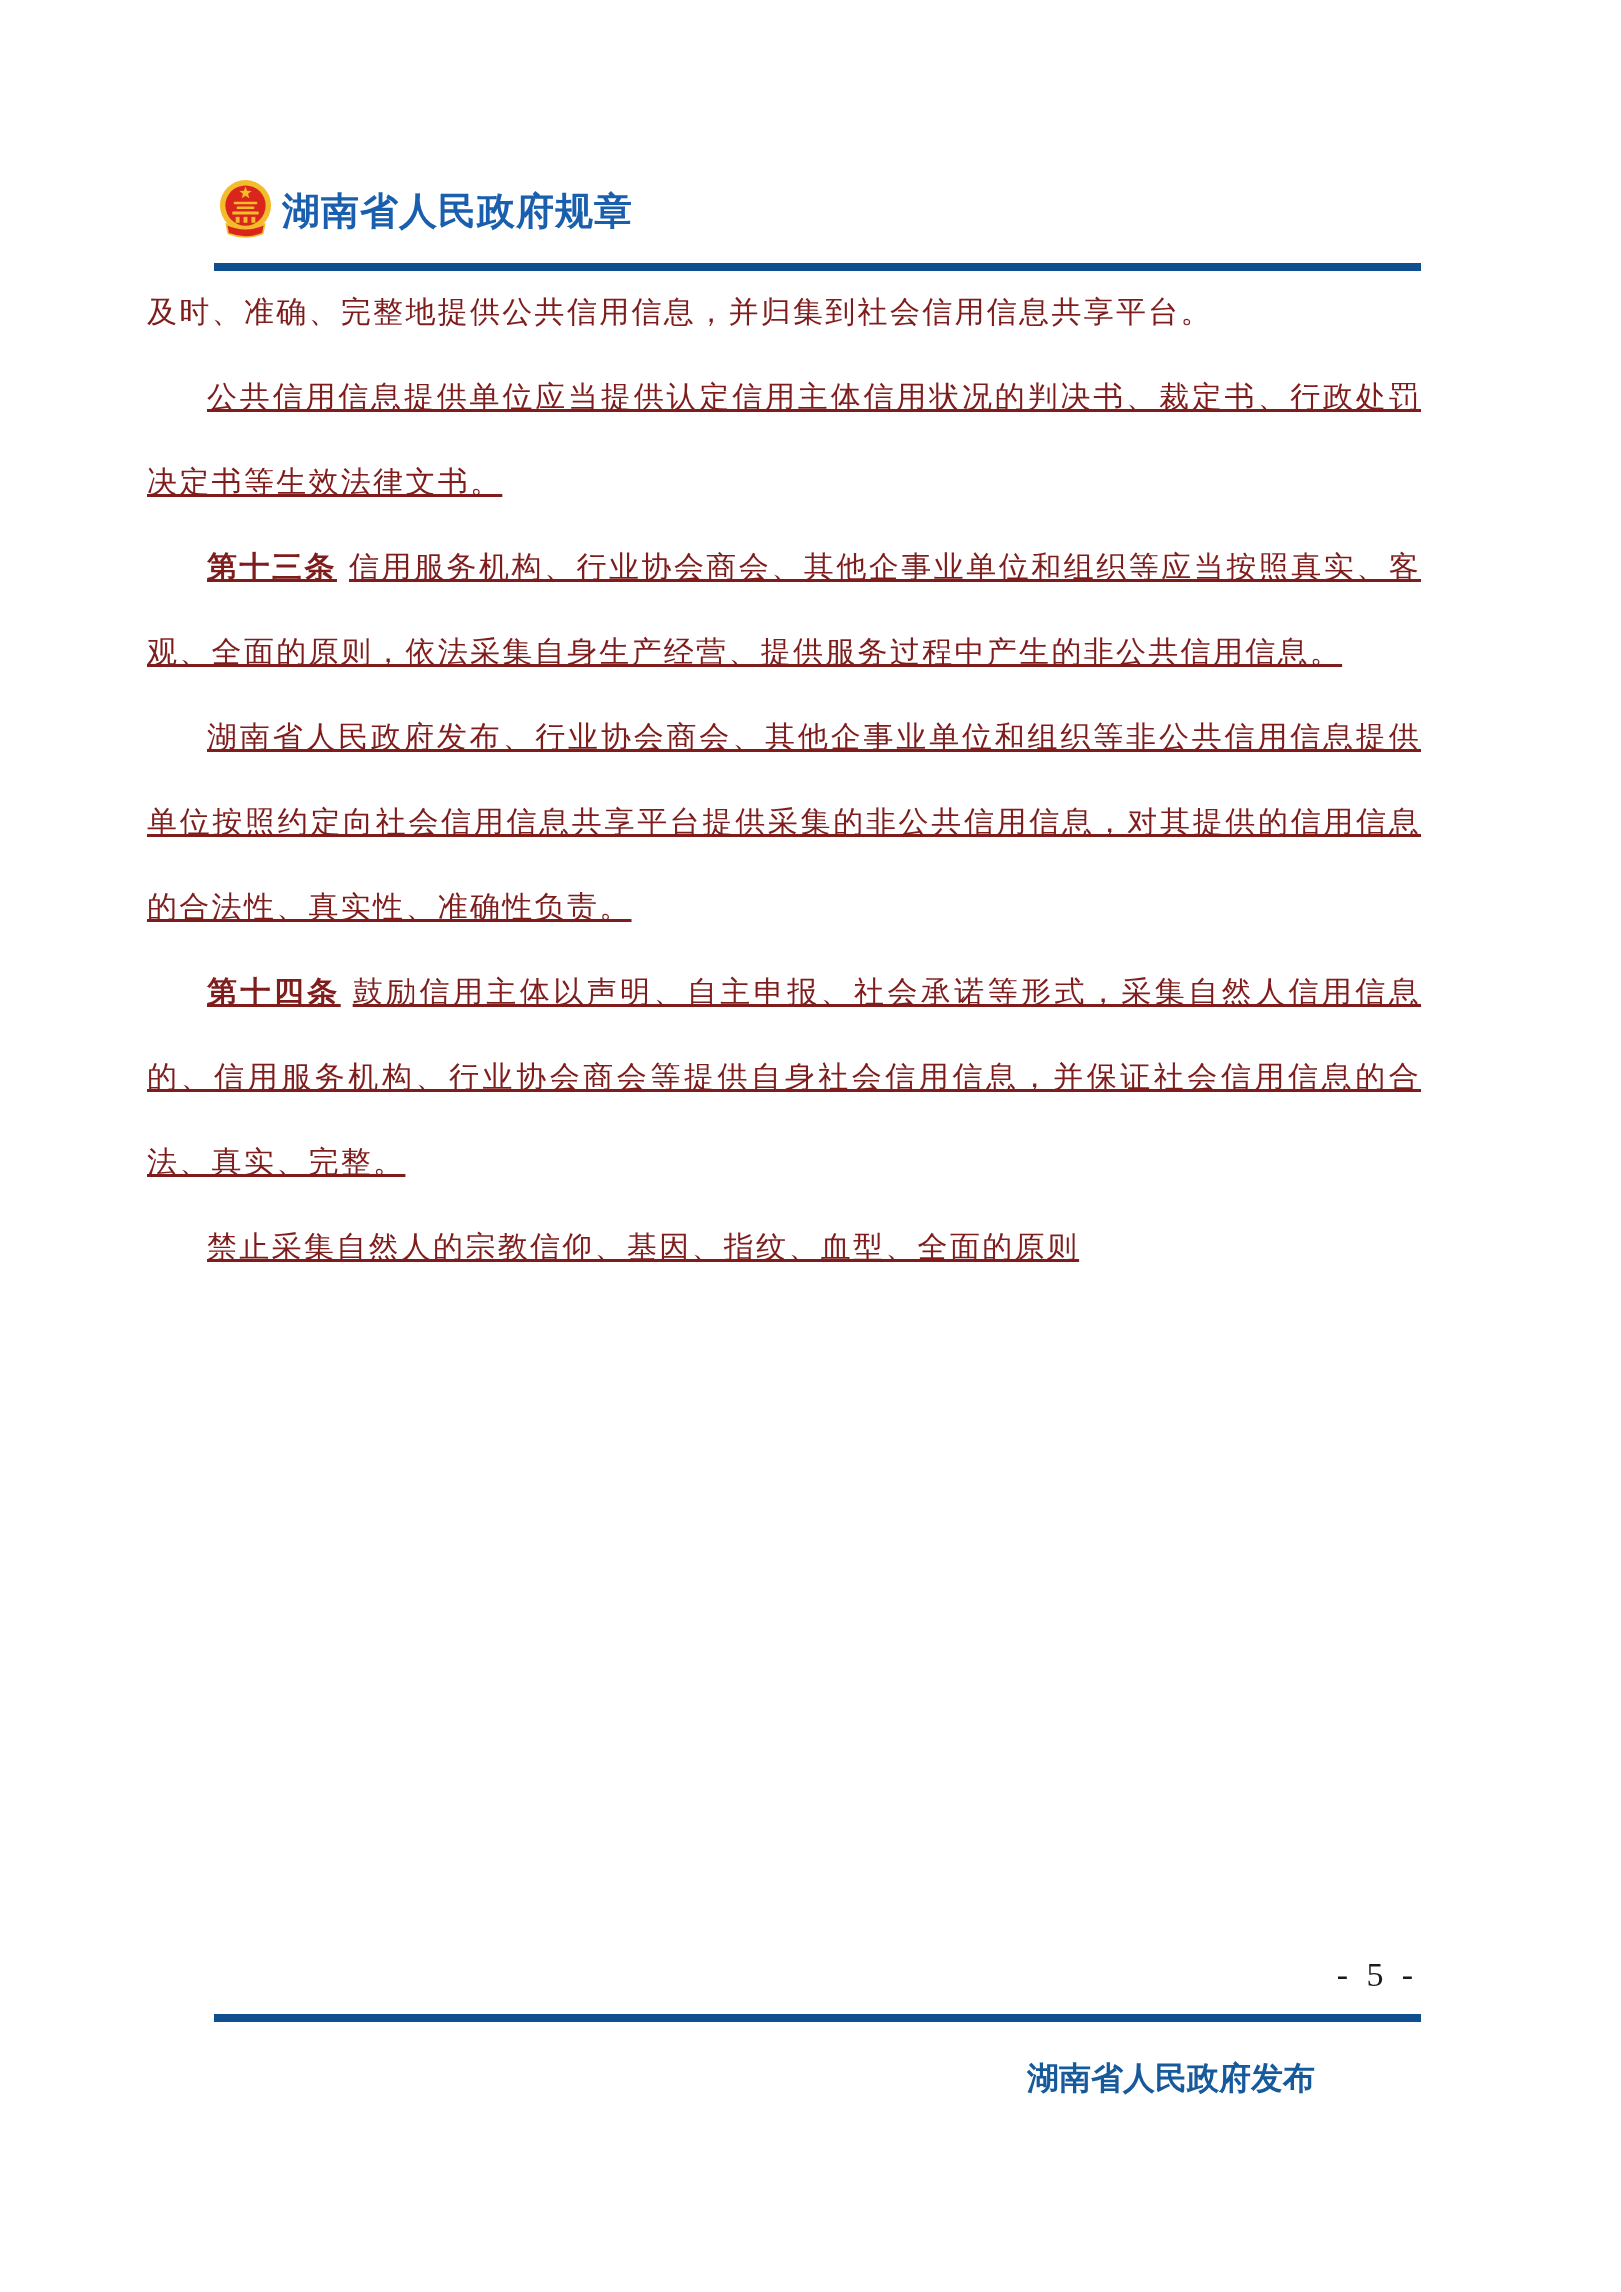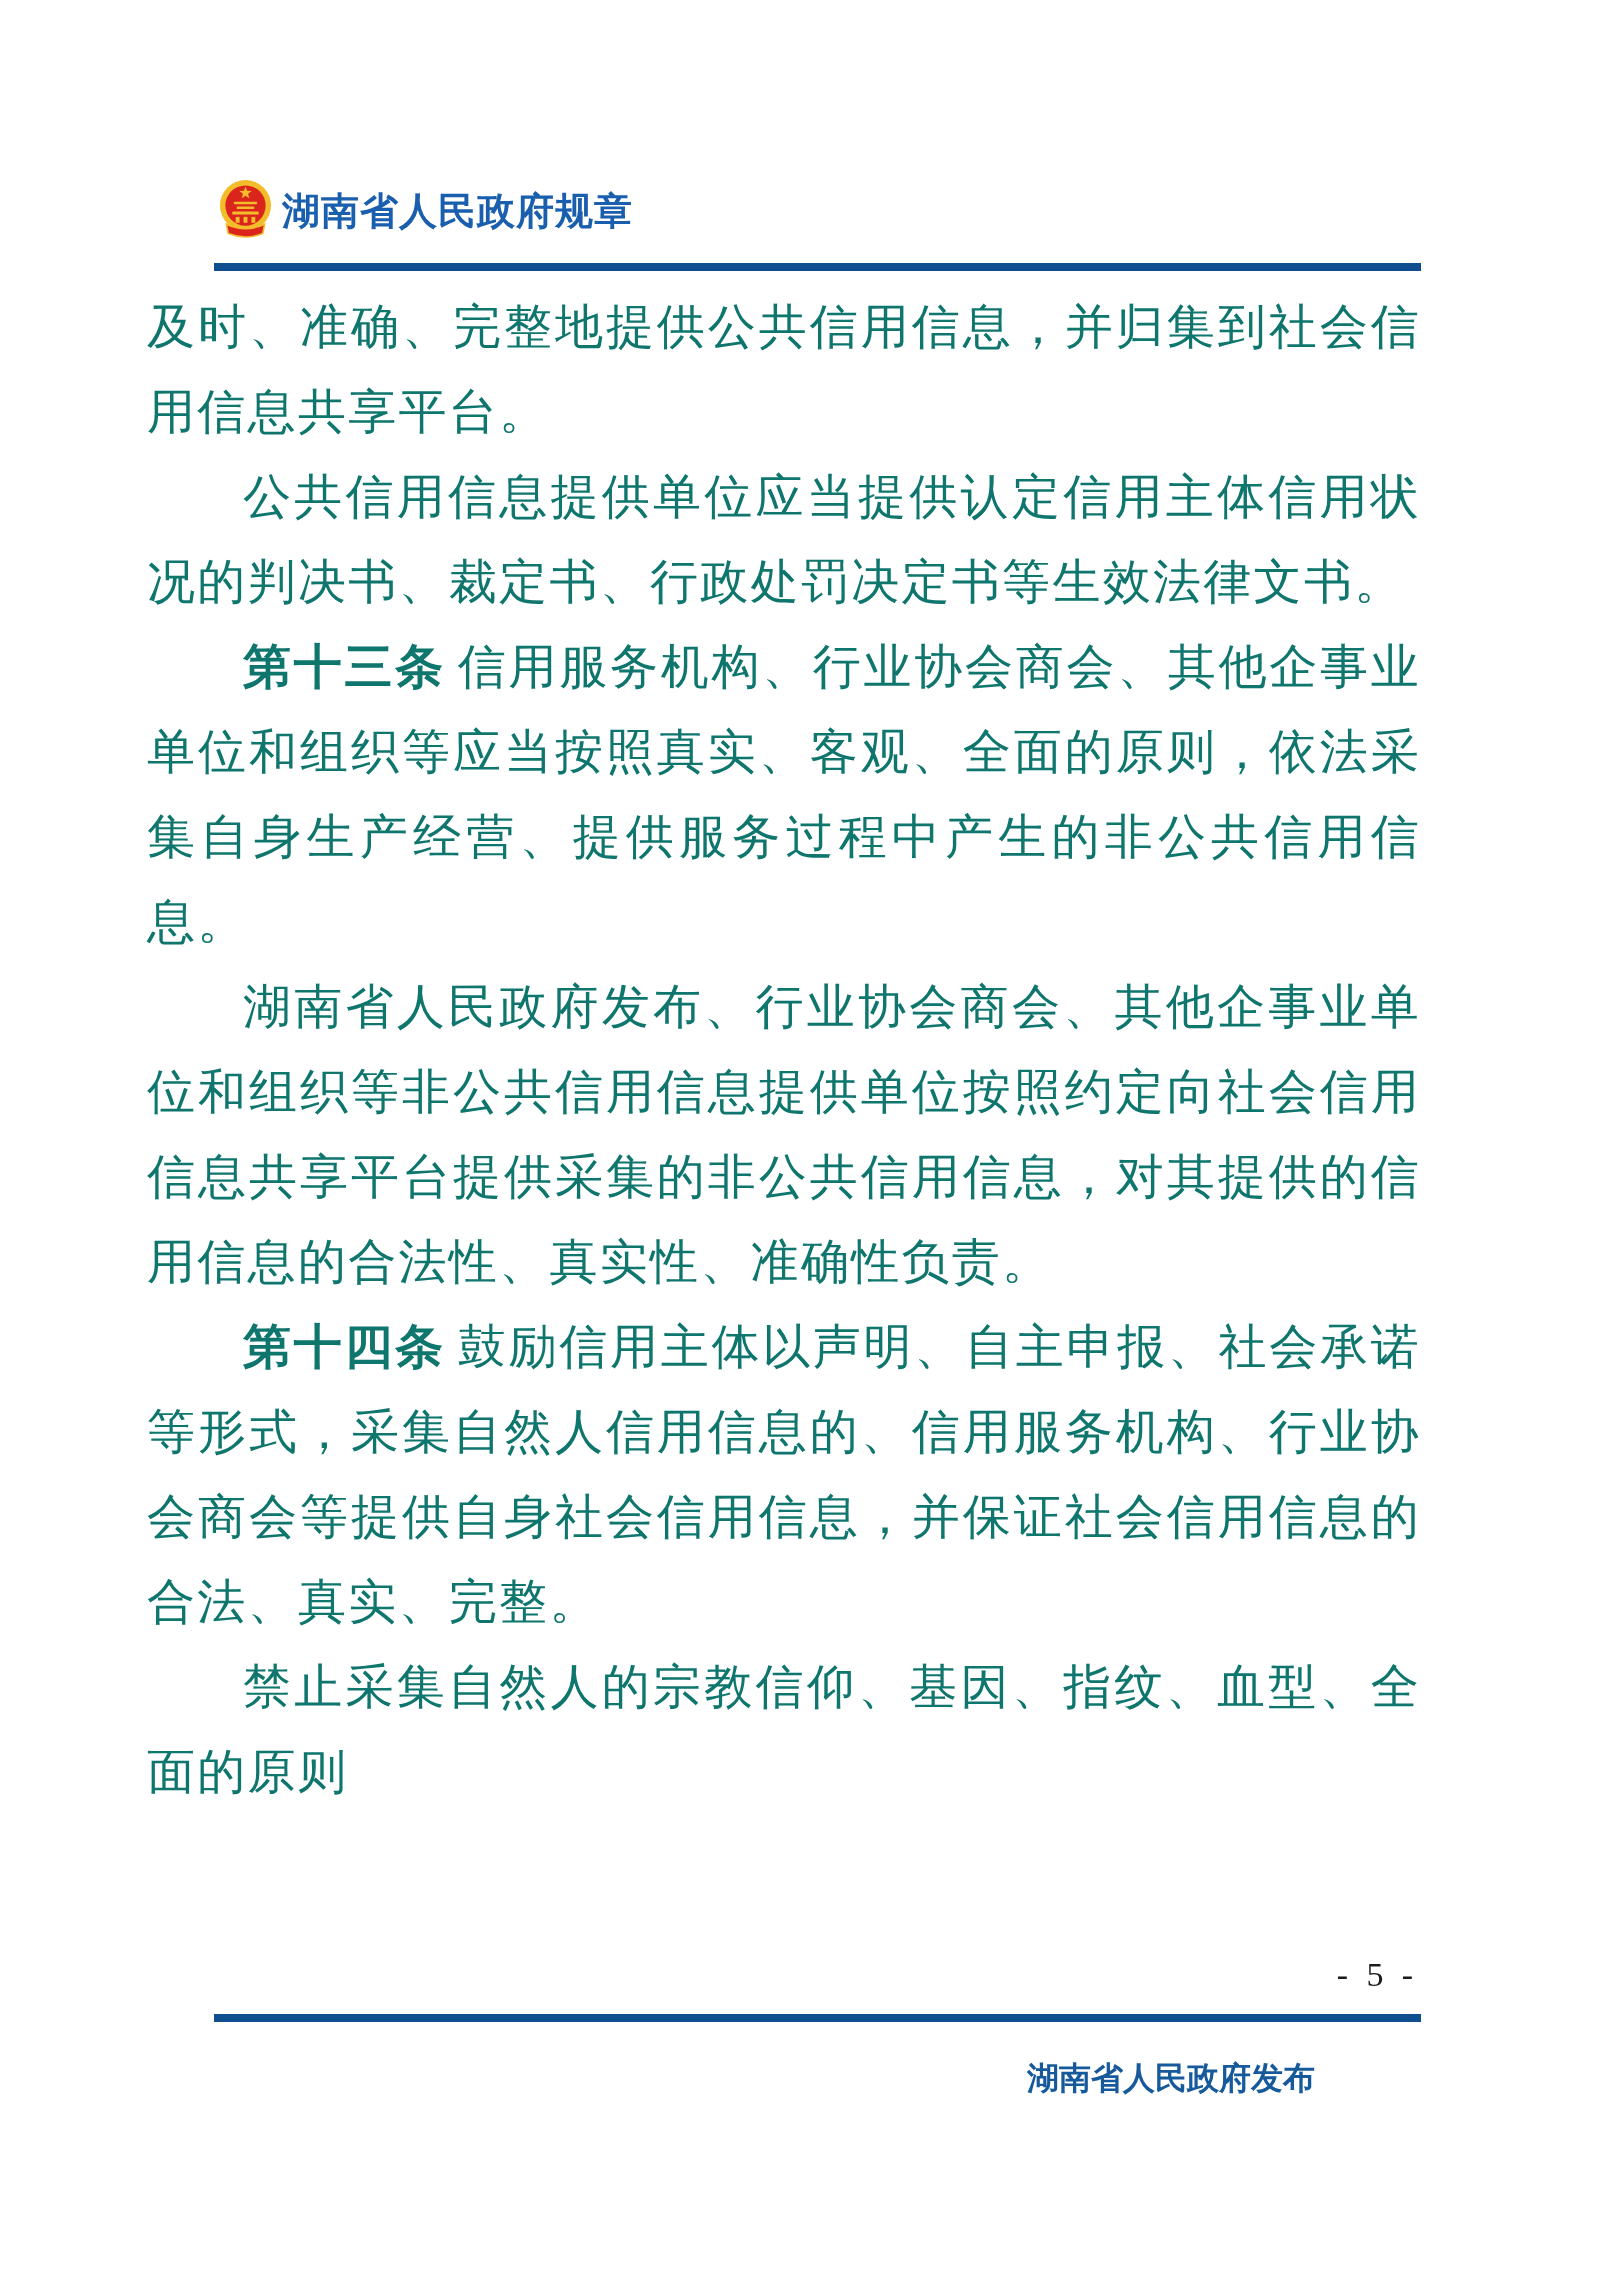--- a/index.html
+++ b/index.html
@@ -27,29 +27,29 @@
   .rule {
     position: absolute; left: 214px;
     width: 1207px; height: 7.8px;
     background: #0F4F8F;
   }
   .rule-top    { top: 263px; }
   .rule-bottom { top: 2014px; }
 
   
   .body-text {
-    position: absolute; left: 147px; top: 284px;
+    position: absolute; left: 147px; top: 269px;
     width: 1274px;
-    font-size: 48px; line-height: 85px;
+    font-size: 30px; line-height: 85px;
     letter-spacing: 2.3px;
     text-align: justify;
-    color: #0f766e;
+    color: #7f1d1d;
   }
   .body-text p { margin: 0; padding: 0; }
-  .body-text p.indent { text-indent: 2em; }
+  .body-text p.indent { text-indent: 2em; text-decoration: underline; }
   .term {
     font-weight: 700;
     font-family: "Liberation Sans", "DejaVu Sans", sans-serif;
     margin-right: 12px;
   }
 
   
   .page-number {
     position: absolute; top: 1955px; right: 203px;
     font-size: 34px; line-height: 39px;

